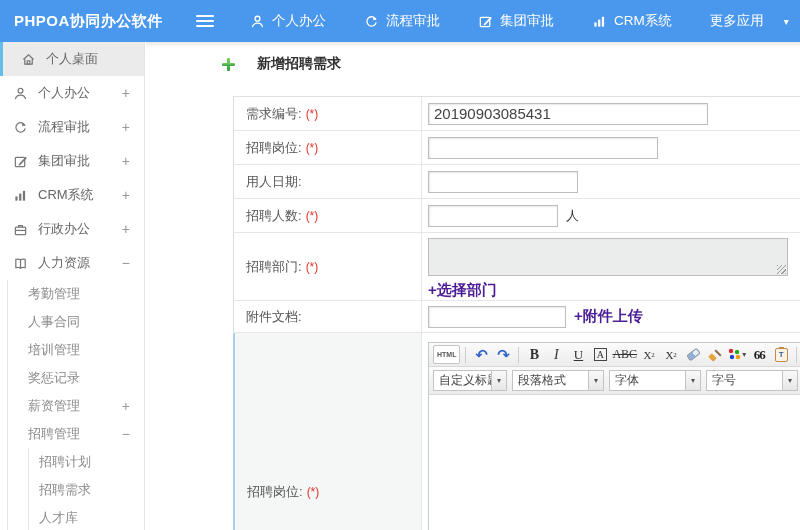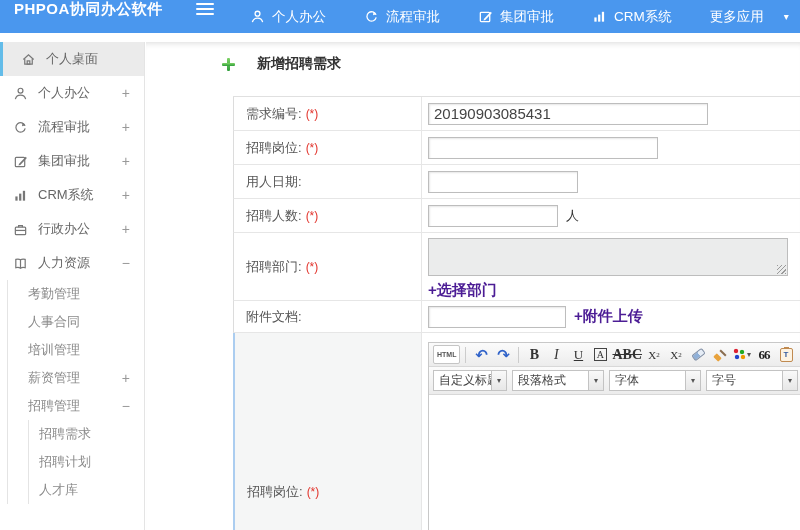--- a/index.html
+++ b/index.html
@@ -1,22 +1,22 @@
 <!DOCTYPE html>
 <html><head>
 <meta charset="utf-8">
 <style>
   * { margin:0; padding:0; box-sizing:border-box; }
   html,body { width:800px; height:530px; }
   body { position:relative; overflow:hidden; background:#fff;
          font-family:"Liberation Sans","DejaVu Sans",sans-serif; color:#333; }
 
   
-  .header { position:absolute; top:0; left:0; width:800px; height:33px;
-            background:#4a97ee; display:flex; color:#fff; z-index:9; }
+  .header { position:absolute; top:0; left:0; width:800px; height:42px;
+            background:#4a97ee; display:flex; align-items:center; color:#fff; z-index:9; }
   .logo { font-size:15px; font-weight:bold; padding-left:14px; width:182px; letter-spacing:.5px; }
   .burger { width:18px; margin:0 36px 0 14px; cursor:pointer; }
   .burger i { display:block; height:2px; background:#fff; margin:3px 0; border-radius:1px; }
   .hnav { display:flex; align-items:center; gap:38px; font-size:13.5px; }
   .hitem { display:flex; align-items:center; gap:7px; cursor:pointer; }
   .hicon { width:15px; height:15px; display:block; }
   .hcaret { margin-left:-18px; font-size:10px; }
 
   
   .sidebar { position:absolute; top:42px; left:0; bottom:0; width:145px; background:#fff;
@@ -73,21 +73,21 @@
           font-size:12px; color:#333; cursor:pointer; flex:none; }
   .tsep { width:1px; height:16px; background:#ccc; margin:0 3px; flex:none; }
   .html-btn { font-size:7px; font-weight:bold; color:#555; border:1px solid #c5c5c5;
               background:#fff; padding:2px 3px; border-radius:2px; }
   .undo,.redo { color:#2f62c9; font-weight:bold; font-size:15px; }
   .b-bold { font-family:"Liberation Serif","DejaVu Serif",serif; font-weight:bold; font-size:14px; }
   .b-italic { font-family:"Liberation Serif","DejaVu Serif",serif; font-style:italic; font-size:14px; }
   .b-under { font-family:"Liberation Serif","DejaVu Serif",serif; text-decoration:underline; font-size:13px; }
   .b-box { border:1px solid #444; font-size:10px; line-height:11px; padding:0 2px;
            font-family:"Liberation Serif","DejaVu Serif",serif; }
-  .b-strike { text-decoration:line-through; font-size:14px; font-weight:bold;
+  .b-strike { text-decoration:line-through; font-size:12px; font-weight:normal;
               font-family:"Liberation Serif","DejaVu Serif",serif; }
   .b-supsub { font-size:11px; font-family:"Liberation Serif","DejaVu Serif",serif; }
   .b-supsub sup,.b-supsub sub { font-size:7px; }
   .eraser { width:13px; height:7px; transform:rotate(-38deg); border:1px solid #7d8ca3;
             border-radius:2px; background:linear-gradient(90deg,#8fb0d8 55%,#e6edf6 55%); }
   .brush { width:14px; height:14px; position:relative; }
   .brush::before { content:""; position:absolute; width:8px; height:2px; background:#8a6d4f;
                    transform:rotate(45deg); top:4px; left:6px; }
   .brush::after { content:""; position:absolute; width:7px; height:5px; background:#e8a23c;
                   border-radius:1px; transform:rotate(45deg); left:1px; top:7px; }
@@ -224,33 +224,36 @@
     <div class="sub-item">
       <span>考勤管理</span>
       </div>
     <div class="sub-item">
       <span>人事合同</span>
       </div>
     <div class="sub-item">
       <span>培训管理</span>
       </div>
     <div class="sub-item">
+      <span>奖惩记录</span>
+      </div>
+    <div class="sub-item">
       <span>薪资管理</span>
       <span class="expand">+</span>
       </div>
     <div class="sub-item">
       <span>招聘管理</span>
       <span class="expand">−</span>
       </div>
     <div class="subsub">
       <div class="sub-item">
+        <span>招聘计划</span>
+        </div>
+      <div class="sub-item">
         <span>招聘需求</span>
-        </div>
-      <div class="sub-item">
-        <span>招聘计划</span>
         </div>
       <div class="sub-item">
         <span>人才库</span>
         </div>
     </div>
   </div>
 </div>
 
 <div class="main">
   <div class="title-row">

